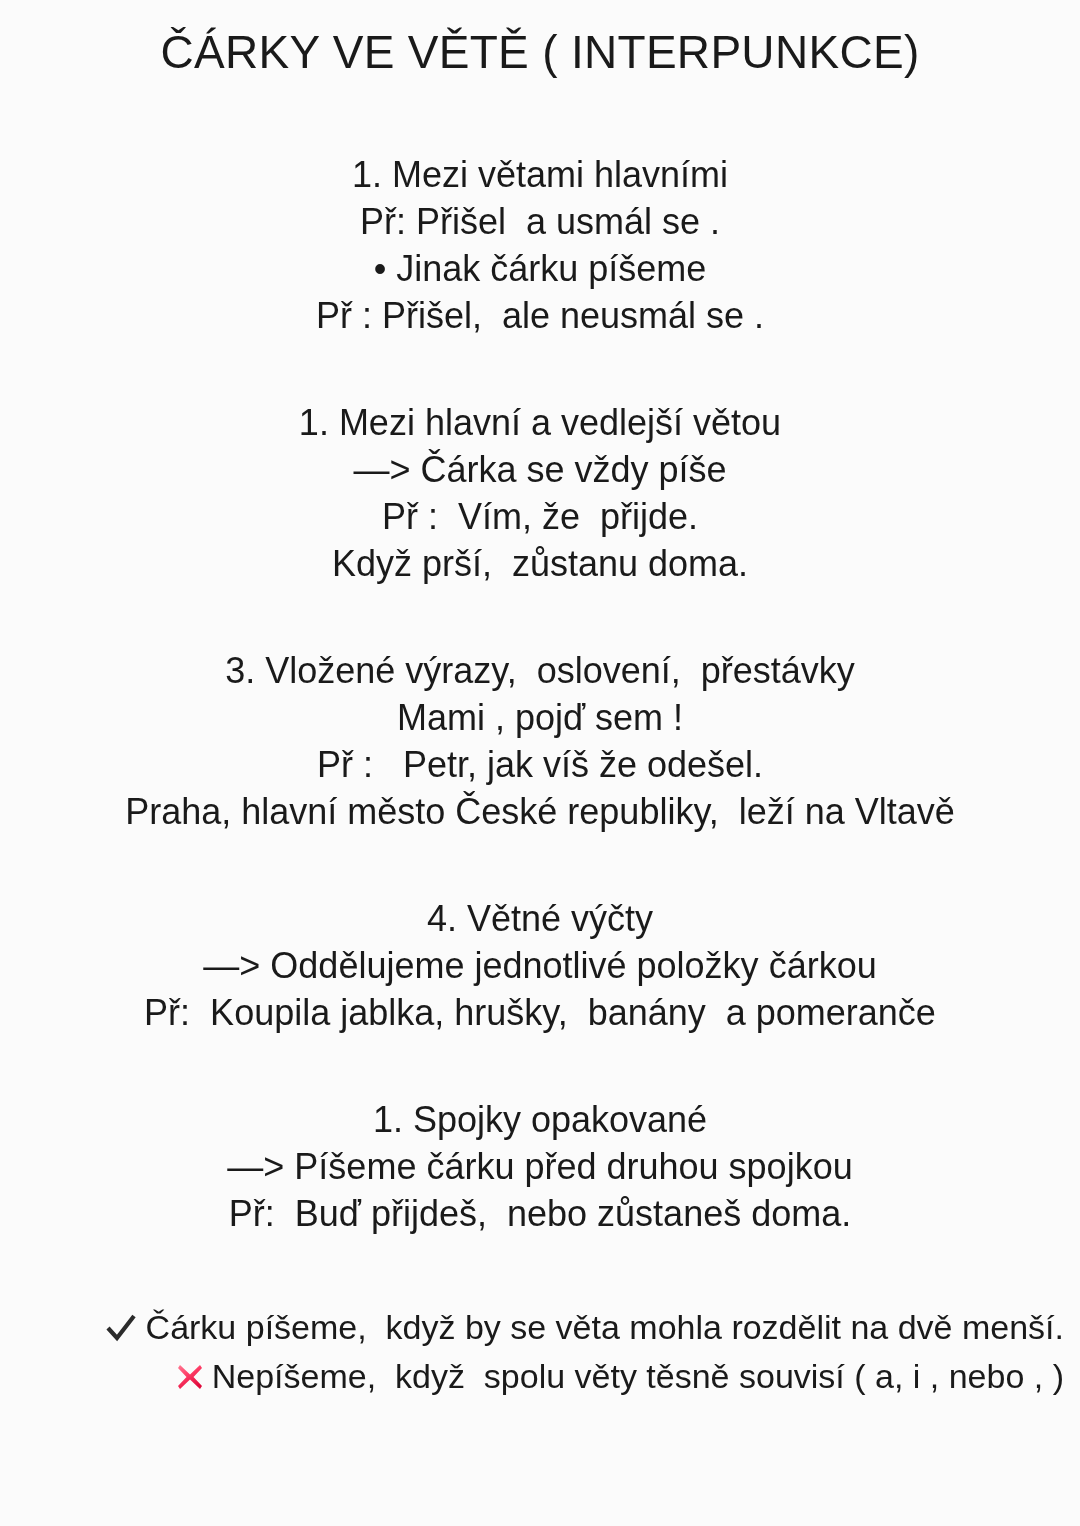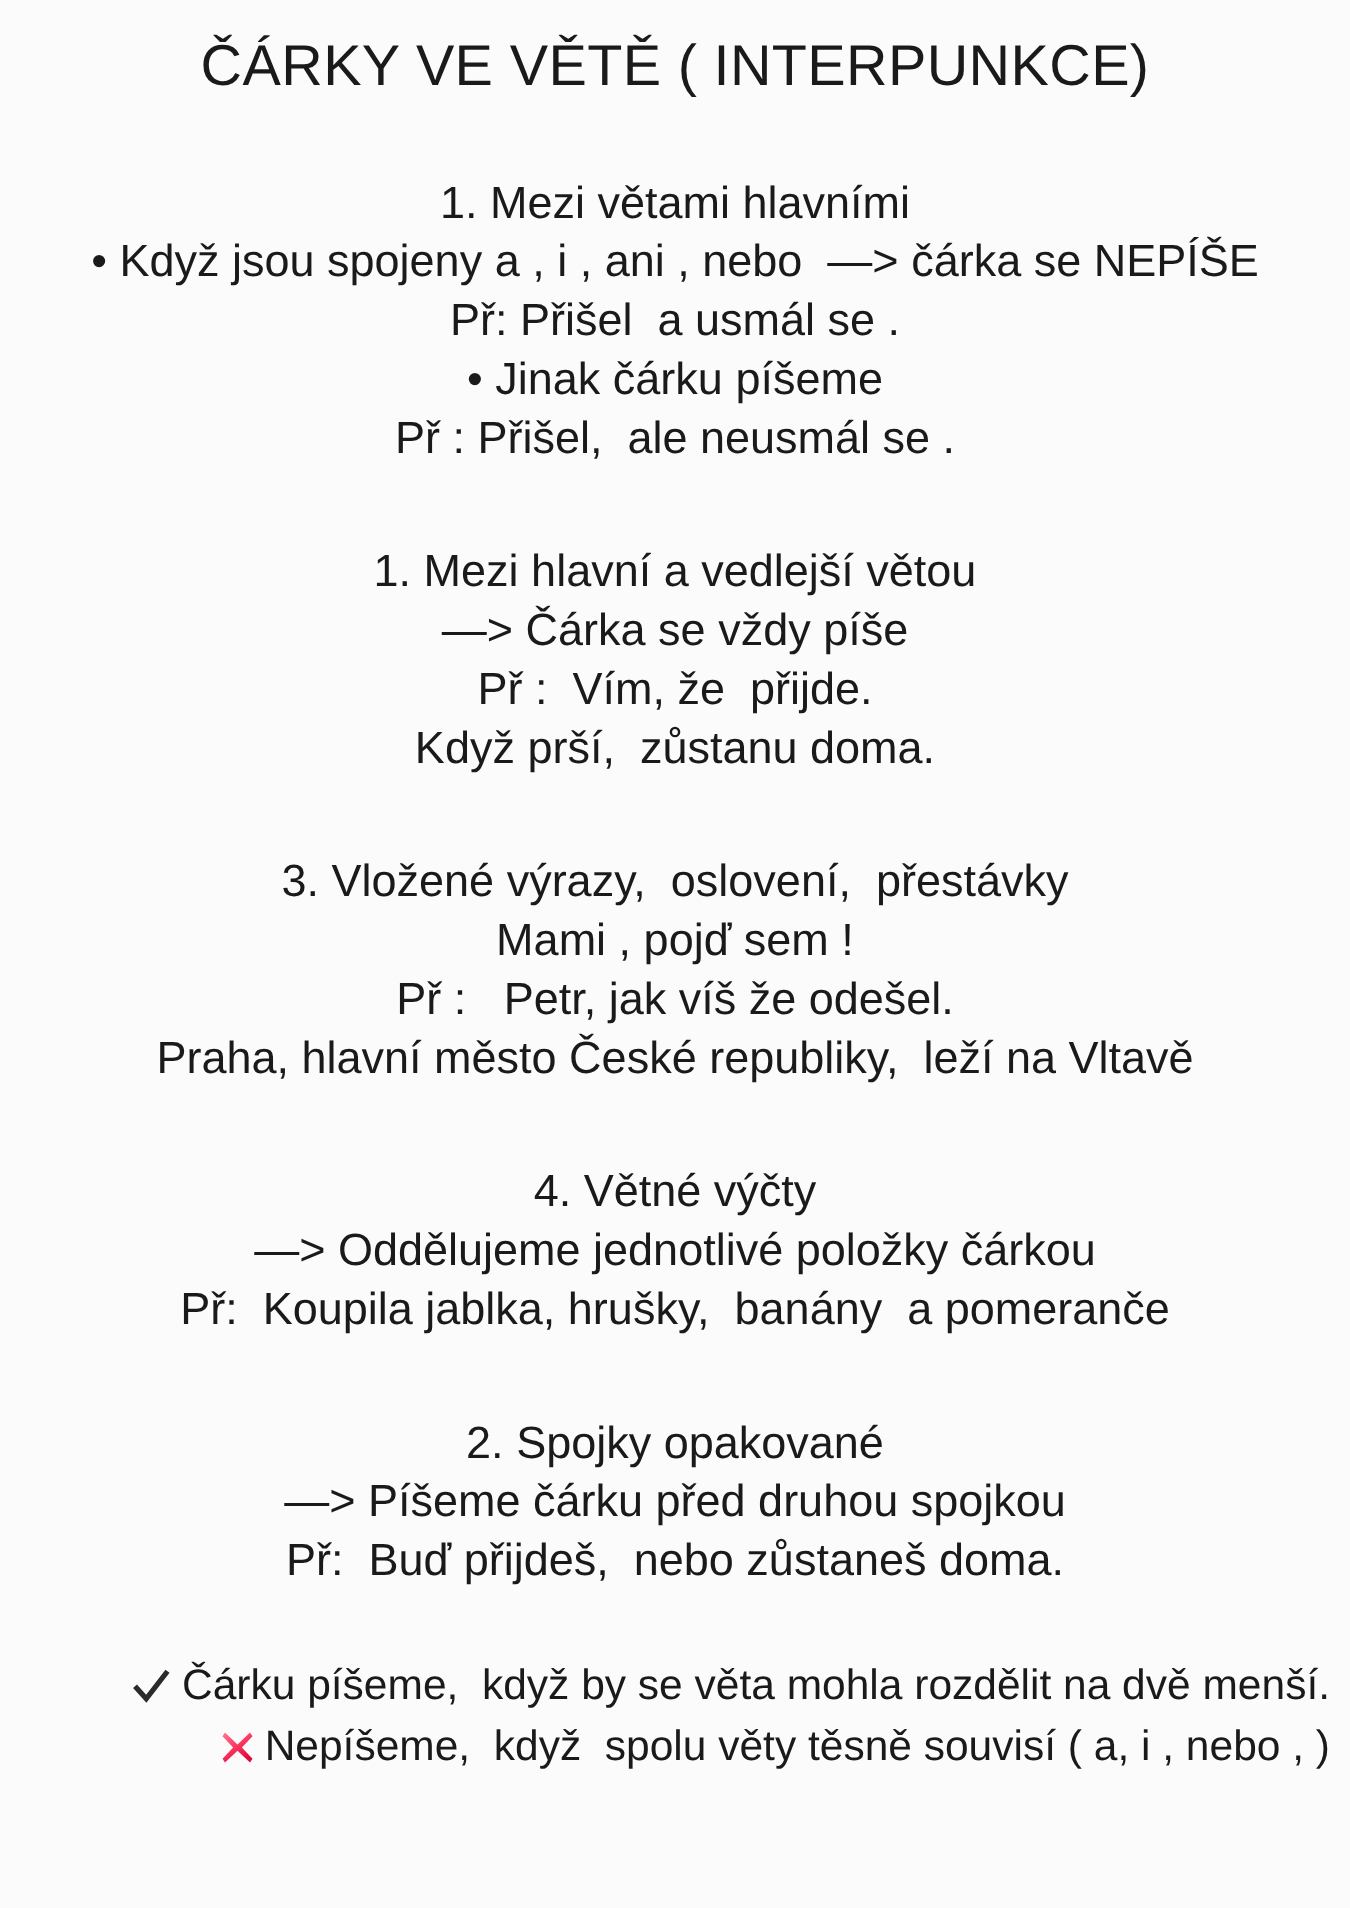--- a/index.html
+++ b/index.html
@@ -19,20 +19,21 @@
 
   .page {
     position: relative;
     width: 1080px;
     height: 1526px;
     box-sizing: border-box;
     padding: 0 16px;
     display: flex;
     flex-direction: column;
     align-items: center;
+    gap: 13px;
   }
 
   .note-title {
     font-size: 46px;
     font-weight: 400;
     letter-spacing: 0.3px;
     line-height: 1.05;
     text-align: center;
     margin-top: 28px;
     margin-bottom: 0;
@@ -115,21 +116,20 @@
 <body>
 
 <div class="page">
 
   <h1 class="note-title">ČÁRKY VE VĚTĚ ( INTERPUNKCE)</h1>
 
   <div class="sections">
 
     <div class="section">
       <div class="line heading">1. Mezi větami hlavními</div>
-      <div class="line">• Když jsou spojeny a , i , ani , nebo  —&gt; čárka se NEPÍŠE</div>
       <div class="line">Př: Přišel  a usmál se .</div>
       <div class="line">• Jinak čárku píšeme</div>
       <div class="line">Př : Přišel,  ale neusmál se .</div>
     </div>
 
     <div class="section">
       <div class="line heading">1. Mezi hlavní a vedlejší větou</div>
       <div class="line">—&gt; Čárka se vždy píše</div>
       <div class="line">Př :  Vím, že  přijde.</div>
       <div class="line">Když prší,  zůstanu doma.</div>
@@ -142,21 +142,21 @@
       <div class="line">Praha, hlavní město České republiky,  leží na Vltavě</div>
     </div>
 
     <div class="section">
       <div class="line heading">4. Větné výčty</div>
       <div class="line">—&gt; Oddělujeme jednotlivé položky čárkou</div>
       <div class="line">Př:  Koupila jablka, hrušky,  banány  a pomeranče</div>
     </div>
 
     <div class="section">
-      <div class="line heading">2. Spojky opakované</div>
+      <div class="line heading">1. Spojky opakované</div>
       <div class="line">—&gt; Píšeme čárku před druhou spojkou</div>
       <div class="line">Př:  Buď přijdeš,  nebo zůstaneš doma.</div>
     </div>
 
   </div>
 
   <div class="summary">
 
     <div class="summary-row">
       <span class="icon check-icon">

